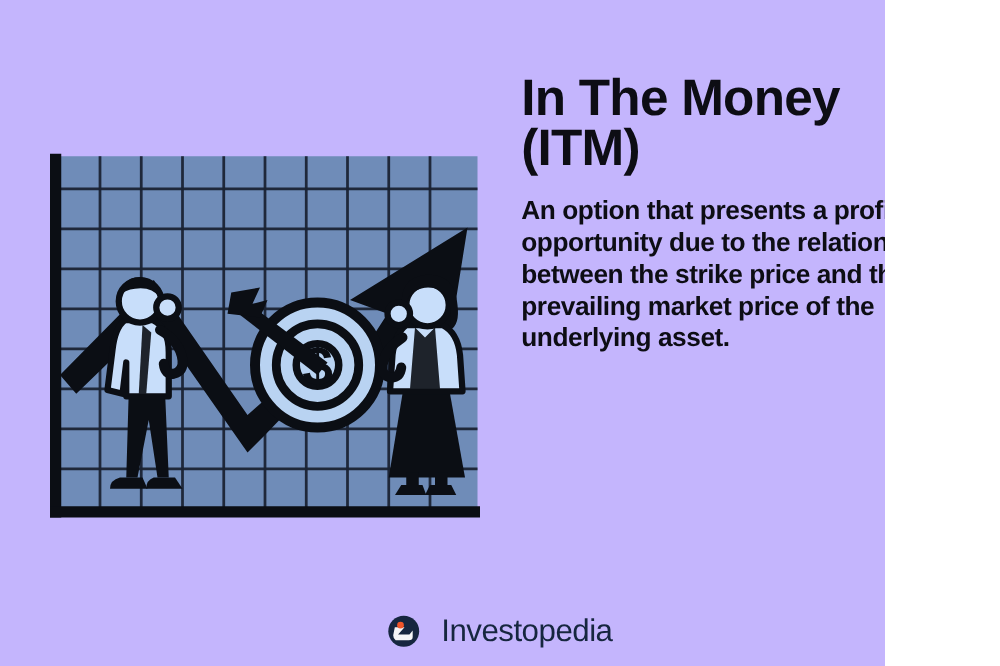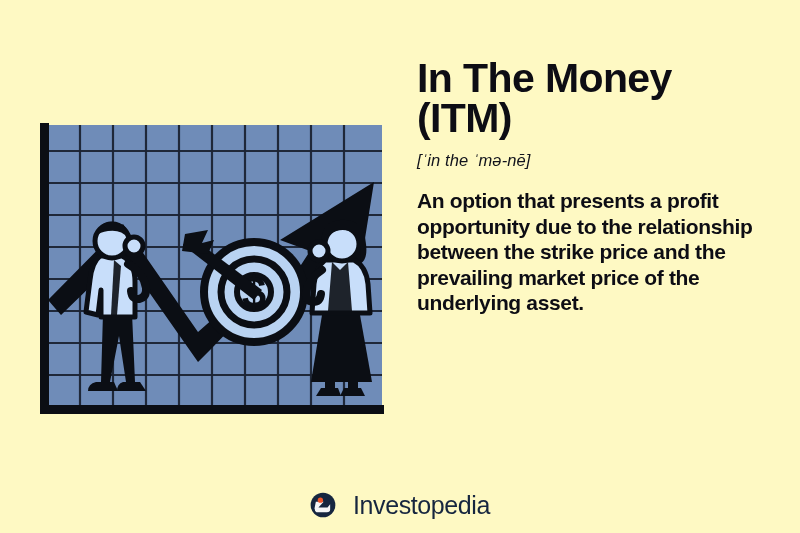--- a/index.html
+++ b/index.html
@@ -7,23 +7,23 @@
     padding: 0;
   }
   body {
     width: 800px;
     height: 533px;
     overflow: hidden;
     font-family: "Liberation Sans", sans-serif;
   }
   #page {
     position: relative;
-    width: 800px;
+    width: 708px;
     height: 533px;
-    background: #fef9c3;
+    background: #c4b5fd;
     overflow: hidden;
   }
 
   
   #illustration {
     position: absolute;
     left: 22px;
     top: 110px;
     width: 380px;
     height: 320px;
@@ -195,21 +195,20 @@
       </g>
 
       <rect x="18" y="13" width="9" height="291" fill="#0b0e14"></rect>
       <rect x="18" y="295" width="344" height="9" fill="#0b0e14"></rect>
     </svg>
   </div>
 
   <div id="text-col">
     <h1 id="term-title">In The Money
 (ITM)</h1>
-    <div id="pronunciation">[ˈin the ˈmə-nē]</div>
     <p id="definition">An option that presents a profit opportunity due to the relationship between the strike price and the prevailing market price of the underlying asset.</p>
   </div>
 
   <div id="brand">
     <svg id="brand-mark" viewBox="0 0 40 40" xmlns="http://www.w3.org/2000/svg">
       <circle cx="20" cy="20" r="19" fill="#16263f"></circle>
       <path d="M9 15 L21 15 L13 24 L27 24 L31 19 L31 27 Q31 31 26 31 L10 31 Q7 29 7 25 Z" fill="#ffffff" opacity="0.96"></path>
       <path d="M9 14 L30 14 L30 18 L20 18 L12 27 L9 27 Z" fill="#16263f" opacity="0"></path>
       <path d="M8.5 14.5 L22 14.5 L11.5 27 L8.5 27 Z" fill="#16263f" opacity="0"></path>
       <path d="M10 16.5 L20.5 16.5 L12.5 25.8 L26.5 25.8 L26.5 29 L10 29 Z" fill="#16263f" opacity="0"></path>

